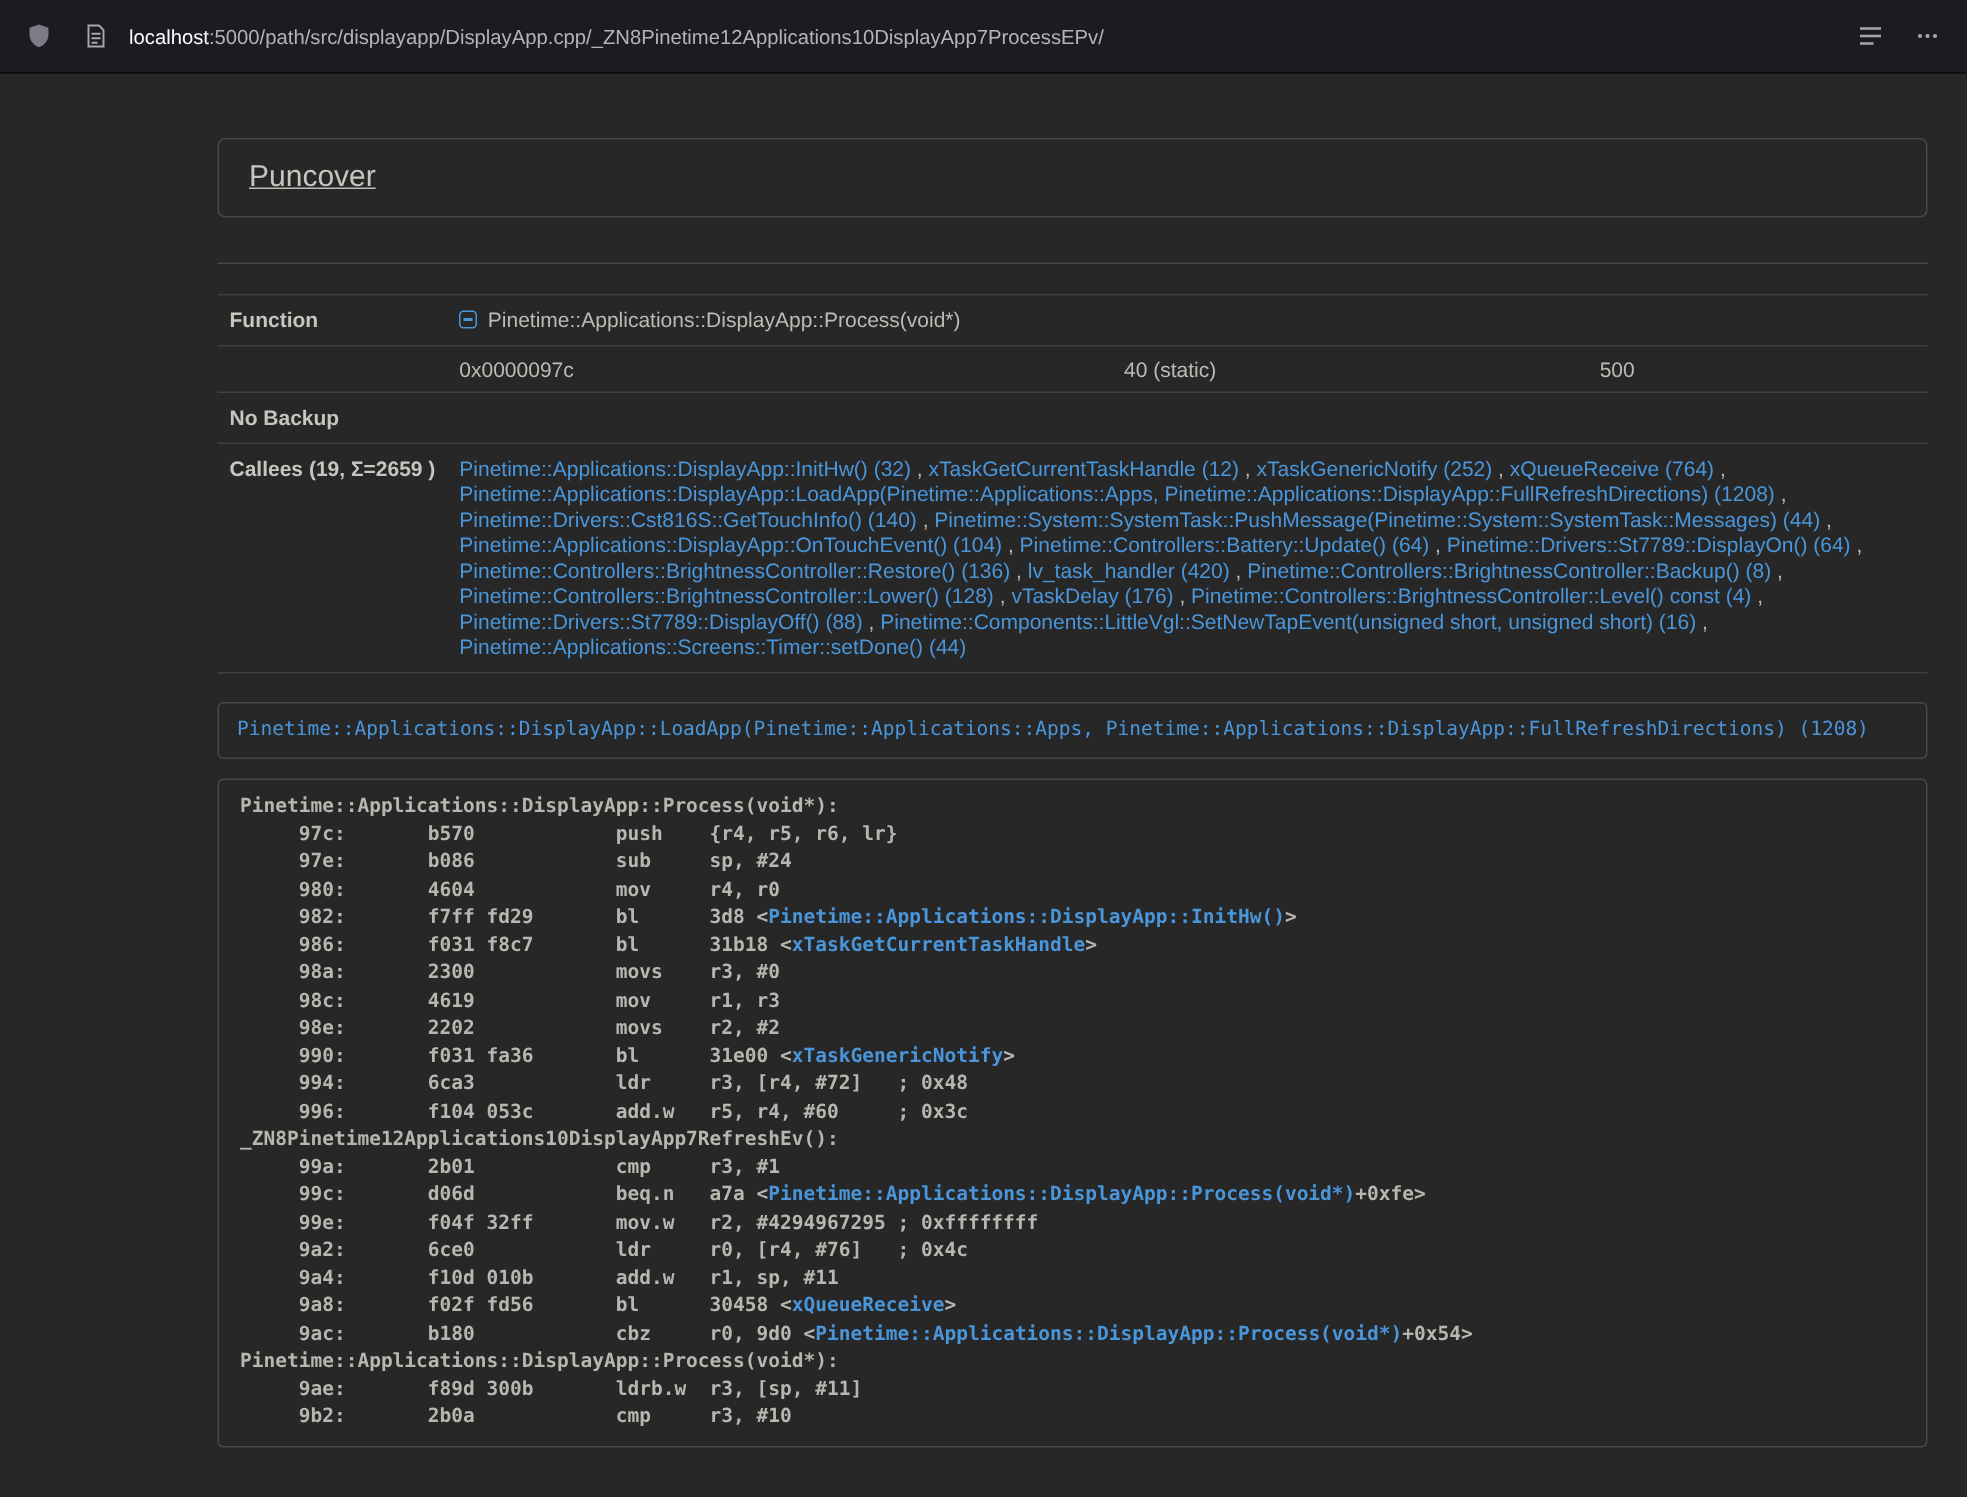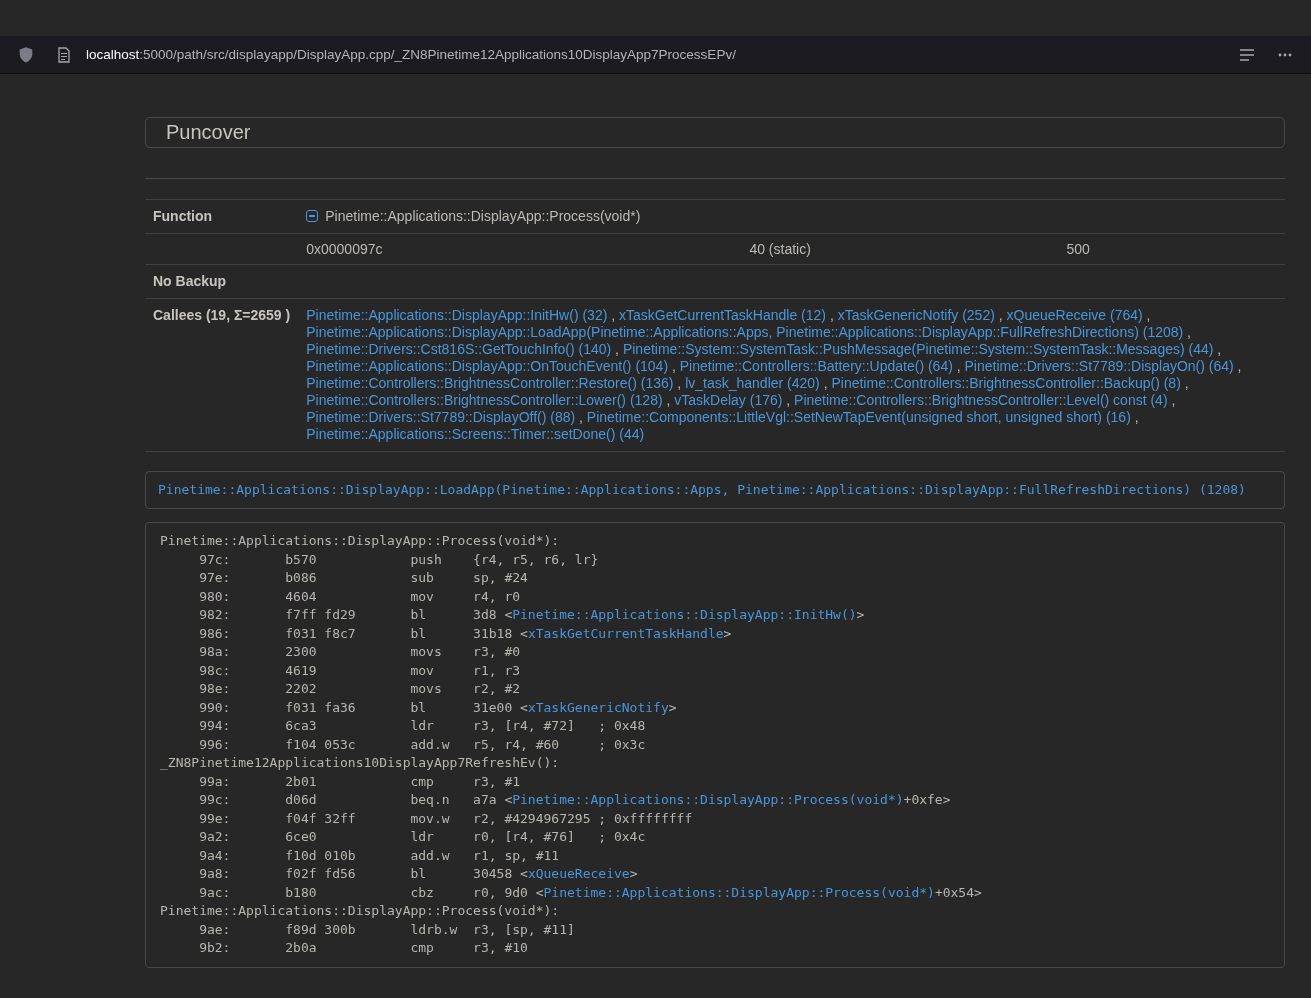--- a/index.html
+++ b/index.html
@@ -13,34 +13,34 @@
   *{box-sizing:border-box;}
   html,body{margin:0;padding:0;}
   body{
     width:1311px;height:998px;overflow:hidden;
     background:#272727;
     font-family:"Liberation Sans",sans-serif;
     color:var(--text);
   }
   
   .browser-bar{
-    height:38px;background:#1d1b22;border-bottom:1px solid #0b0b0d;
-    display:flex;align-items:center;padding:0 12px;margin-top:36px;
+    height:49px;background:#1d1b22;border-bottom:1px solid #0b0b0d;
+    display:flex;align-items:center;padding:0 12px;
   }
   .bicon{display:inline-flex;align-items:center;justify-content:center;
     width:28px;height:28px;border-radius:4px;flex:0 0 auto;}
   .bicon svg{display:block;}
   .urlbar{flex:1 1 auto;margin-left:8px;font-size:13.5px;white-space:nowrap;overflow:hidden;}
   .host{color:#fbfbfe;}
   .upath{color:#b3b3bb;}
   .push-right{margin-left:auto;}
   .gap{margin-left:10px;}
   
   .container{width:1140px;margin-left:145px;padding-top:43px;font-size:14px;}
-  .jumbotron{border:1px solid var(--border);border-radius:5px;padding:3px 20px;margin:0 0 30px 0;}
+  .jumbotron{border:1px solid var(--border);border-radius:5px;padding:14px 20px;margin:0 0 30px 0;text-decoration:underline;}
   .title{font-size:20px;line-height:23px;color:var(--boldtext);}
   hr.rule{border:none;border-top:1px solid var(--border);margin:0 0 20px 0;}
   .breadcrumb{font-size:15px;font-weight:bold;line-height:18px;margin:0 0 12px 0;}
   .dim{color:var(--dim);}
   a.lnk{color:var(--link);text-decoration:none;cursor:pointer;}
   
   table.ftable{width:100%;border-collapse:collapse;font-size:14px;border-bottom:1px solid var(--tableline);}
   table.ftable > tbody > tr > td{border-top:1px solid var(--tableline);padding:8px;vertical-align:top;line-height:17px;margin-top:20px;}
   td.label{font-weight:bold;color:var(--boldtext);width:142px;white-space:nowrap;}
   td.nopad{padding:0 !important;}
@@ -59,21 +59,21 @@
   pre.hl{
     margin:19px 0 13px 0;border:1px solid var(--border);border-radius:4px;
     padding:9px 12px;font-family:"DejaVu Sans Mono",monospace;font-size:13px;line-height:18px;
     white-space:pre;overflow:hidden;
   }
   pre.codebox{
     margin:0;border:1px solid var(--border);border-radius:4px;
     padding:9px 0 9px 14px;font-family:"DejaVu Sans Mono",monospace;font-size:13px;line-height:18.5px;
     color:#b9b6af;overflow:hidden;
   }
-  .cl{white-space:pre;tab-size:8;-moz-tab-size:8;}
+  .cl{white-space:pre;tab-size:8;font-weight:bold;-moz-tab-size:8;}
 </style>
 </head>
 <body>
 
 <div class="browser-bar">
   <span class="bicon">
     <svg width="18" height="18" viewBox="0 0 20 20">
       <path d="M10 1.5 L17 3.8 V9 C17 13.8 13.5 16.9 10 18.4 C6.5 16.9 3 13.8 3 9 V3.8 Z" fill="#7c7c88"></path>
     </svg>
   </span>

